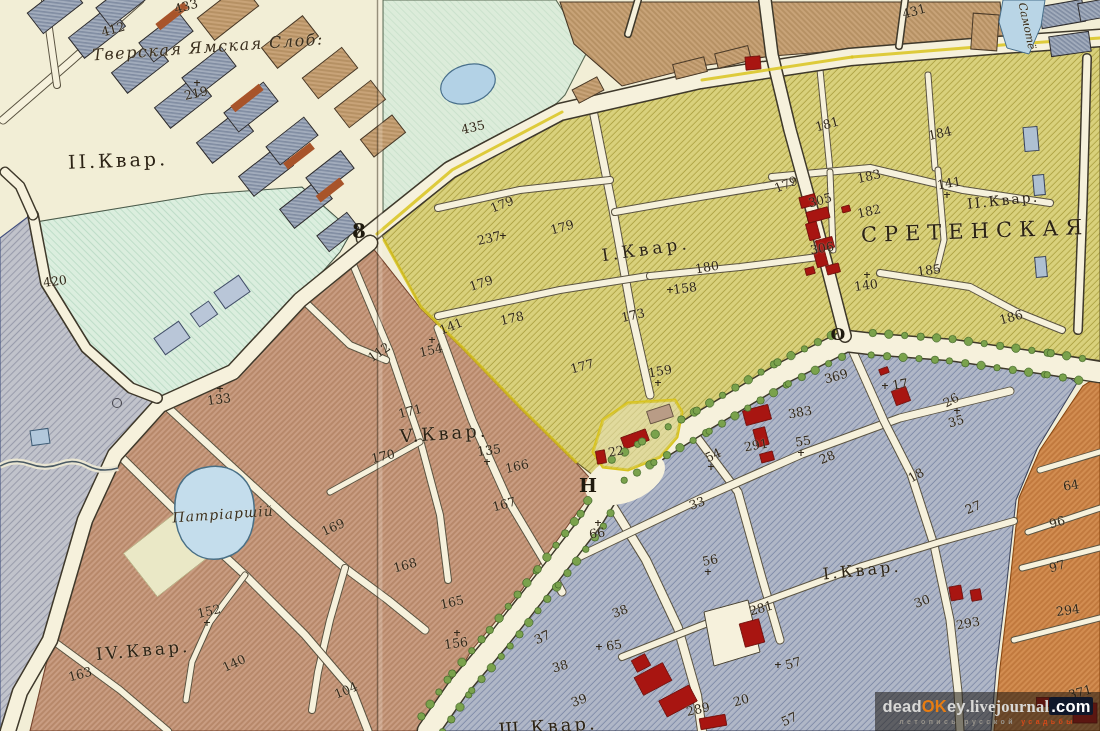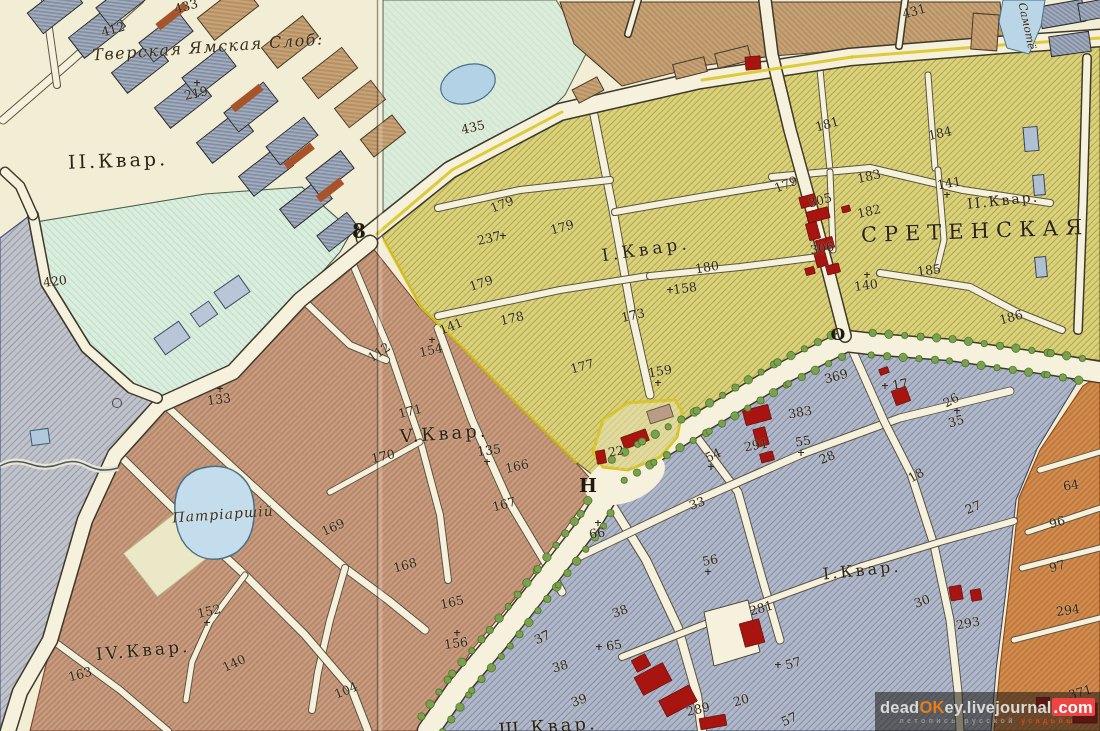--- a/index.html
+++ b/index.html
@@ -469,16 +469,16 @@
       <div class="cross" style="left: 207px; top: 622px; transform: translate(-50%, -50%);">+</div>
       <div class="lbl num" style="left: 234px; top: 663px; transform: translate(-50%, -50%) rotate(-25deg);">140</div>
       <div class="lbl num" style="left: 80px; top: 674px; transform: translate(-50%, -50%) rotate(-15deg);">163</div>
       <div class="lbl num" style="left: 1071px; top: 485px; transform: translate(-50%, -50%) rotate(-10deg);">64</div>
       <div class="lbl num" style="left: 1057px; top: 522px; transform: translate(-50%, -50%) rotate(-15deg);">96</div>
       <div class="lbl num" style="left: 1057px; top: 566px; transform: translate(-50%, -50%) rotate(-15deg);">97</div>
       <div class="lbl num" style="left: 1068px; top: 610px; transform: translate(-50%, -50%) rotate(-8deg);">294</div>
       <div class="lbl num" style="left: 1080px; top: 692px; transform: translate(-50%, -50%) rotate(-15deg);">371</div>
     </div>
   <div class="watermark">
-    <div class="wm-line1" id="wm-line1"><span style="color: rgb(217, 217, 215);">dead</span><span style="color: rgb(232, 125, 18);">OK</span><span style="color: rgb(217, 217, 215);">ey</span><span style="color: rgb(217, 217, 215);">.livejournal</span><span class="wm-com" style="color: rgb(255, 255, 255); background: #ef4444;">.com</span></div>
+    <div class="wm-line1" id="wm-line1"><span style="color: rgb(217, 217, 215);">dead</span><span style="color: rgb(232, 125, 18);">OK</span><span style="color: rgb(217, 217, 215);">ey</span><span style="color: rgb(217, 217, 215); font-family: Liberation Serif, serif;">.livejournal</span><span class="wm-com" style="color: rgb(255, 255, 255); background: #0f172a;">.com</span></div>
     <div class="wm-line2" id="wm-line2"><span style="color: rgb(152, 148, 140);">летопись русской </span><span style="color: rgb(212, 74, 26);">усадьбы</span></div>
   </div>
 </div>
 
 </body></html>

